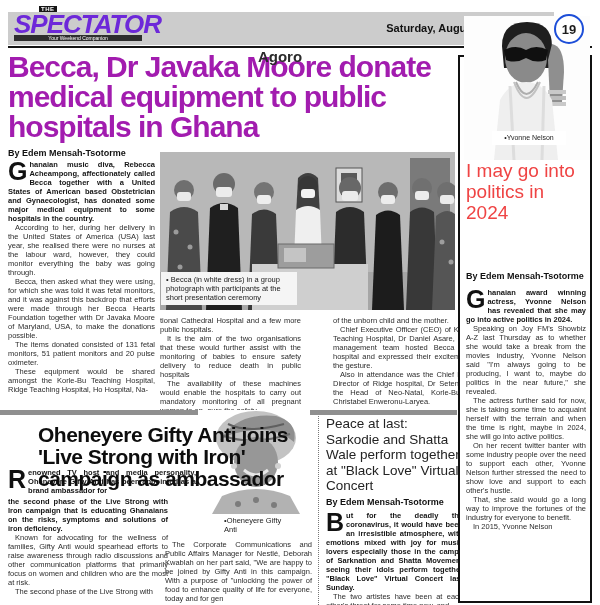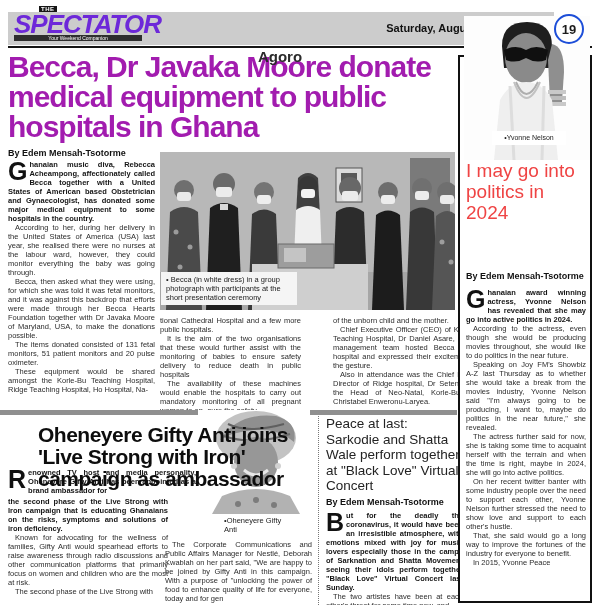--- a/index.html
+++ b/index.html
@@ -219,21 +219,20 @@
       <path d="M46 70 L50 144 M80 70 L78 144" stroke="#dddddd" stroke-width="3" fill="none"></path>
     </svg>
   </div>
   <div class="yvonne-caption">•Yvonne Nelson</div>
   <div class="sidebar-headline">
     <div>I may go into politics in 2024</div>
   </div>
   <div class="byline sidebar-byline">By Edem Mensah-Tsotorme</div>
   <div class="col sidebar-body">
     <p class="lead"><span class="dc">G</span><span>hanaian award winning actress, Yvonne Nelson has revealed that she may go into active politics in 2024.</span></p>
-    <p>According to the actress, even though she would be producing movies throughout, she would like to do politics in the near future.</p>
     <p>Speaking on Joy FM's Showbiz A-Z last Thursday as to whether she would take a break from the movies industry, Yvonne Nelson said "I'm always going to be producing, I want to, maybe do politics in the near future," she revealed.</p>
     <p>The actress further said for now, she is taking some time to acquaint herself with the terrain and when the time is right, maybe in 2024, she will go into active politics.</p>
     <p>On her recent twitter banter with some industry people over the need to support each other, Yvonne Nelson further stressed the need to show love and support to each other's hustle.</p>
     <p>That, she said would go a long way to improve the fortunes of the industry for everyone to benefit.</p>
-    <p>In 2015, Yvonne Peace</p>
+    <p>In 2015, Yvonne Nelson</p>
   </div>
 
 </div>
 
 </body></html>

